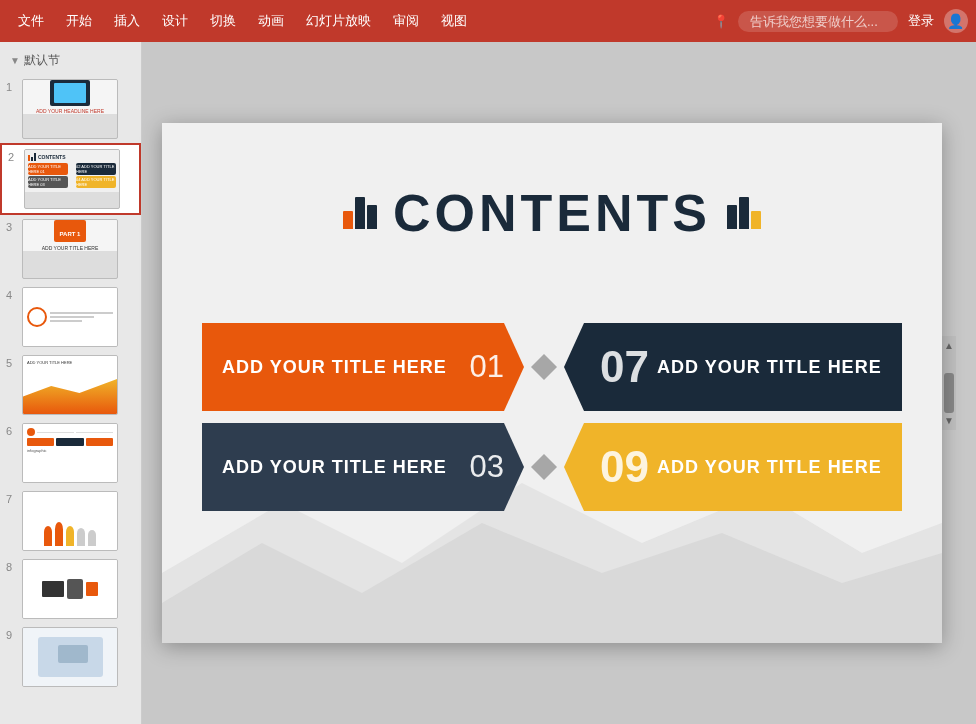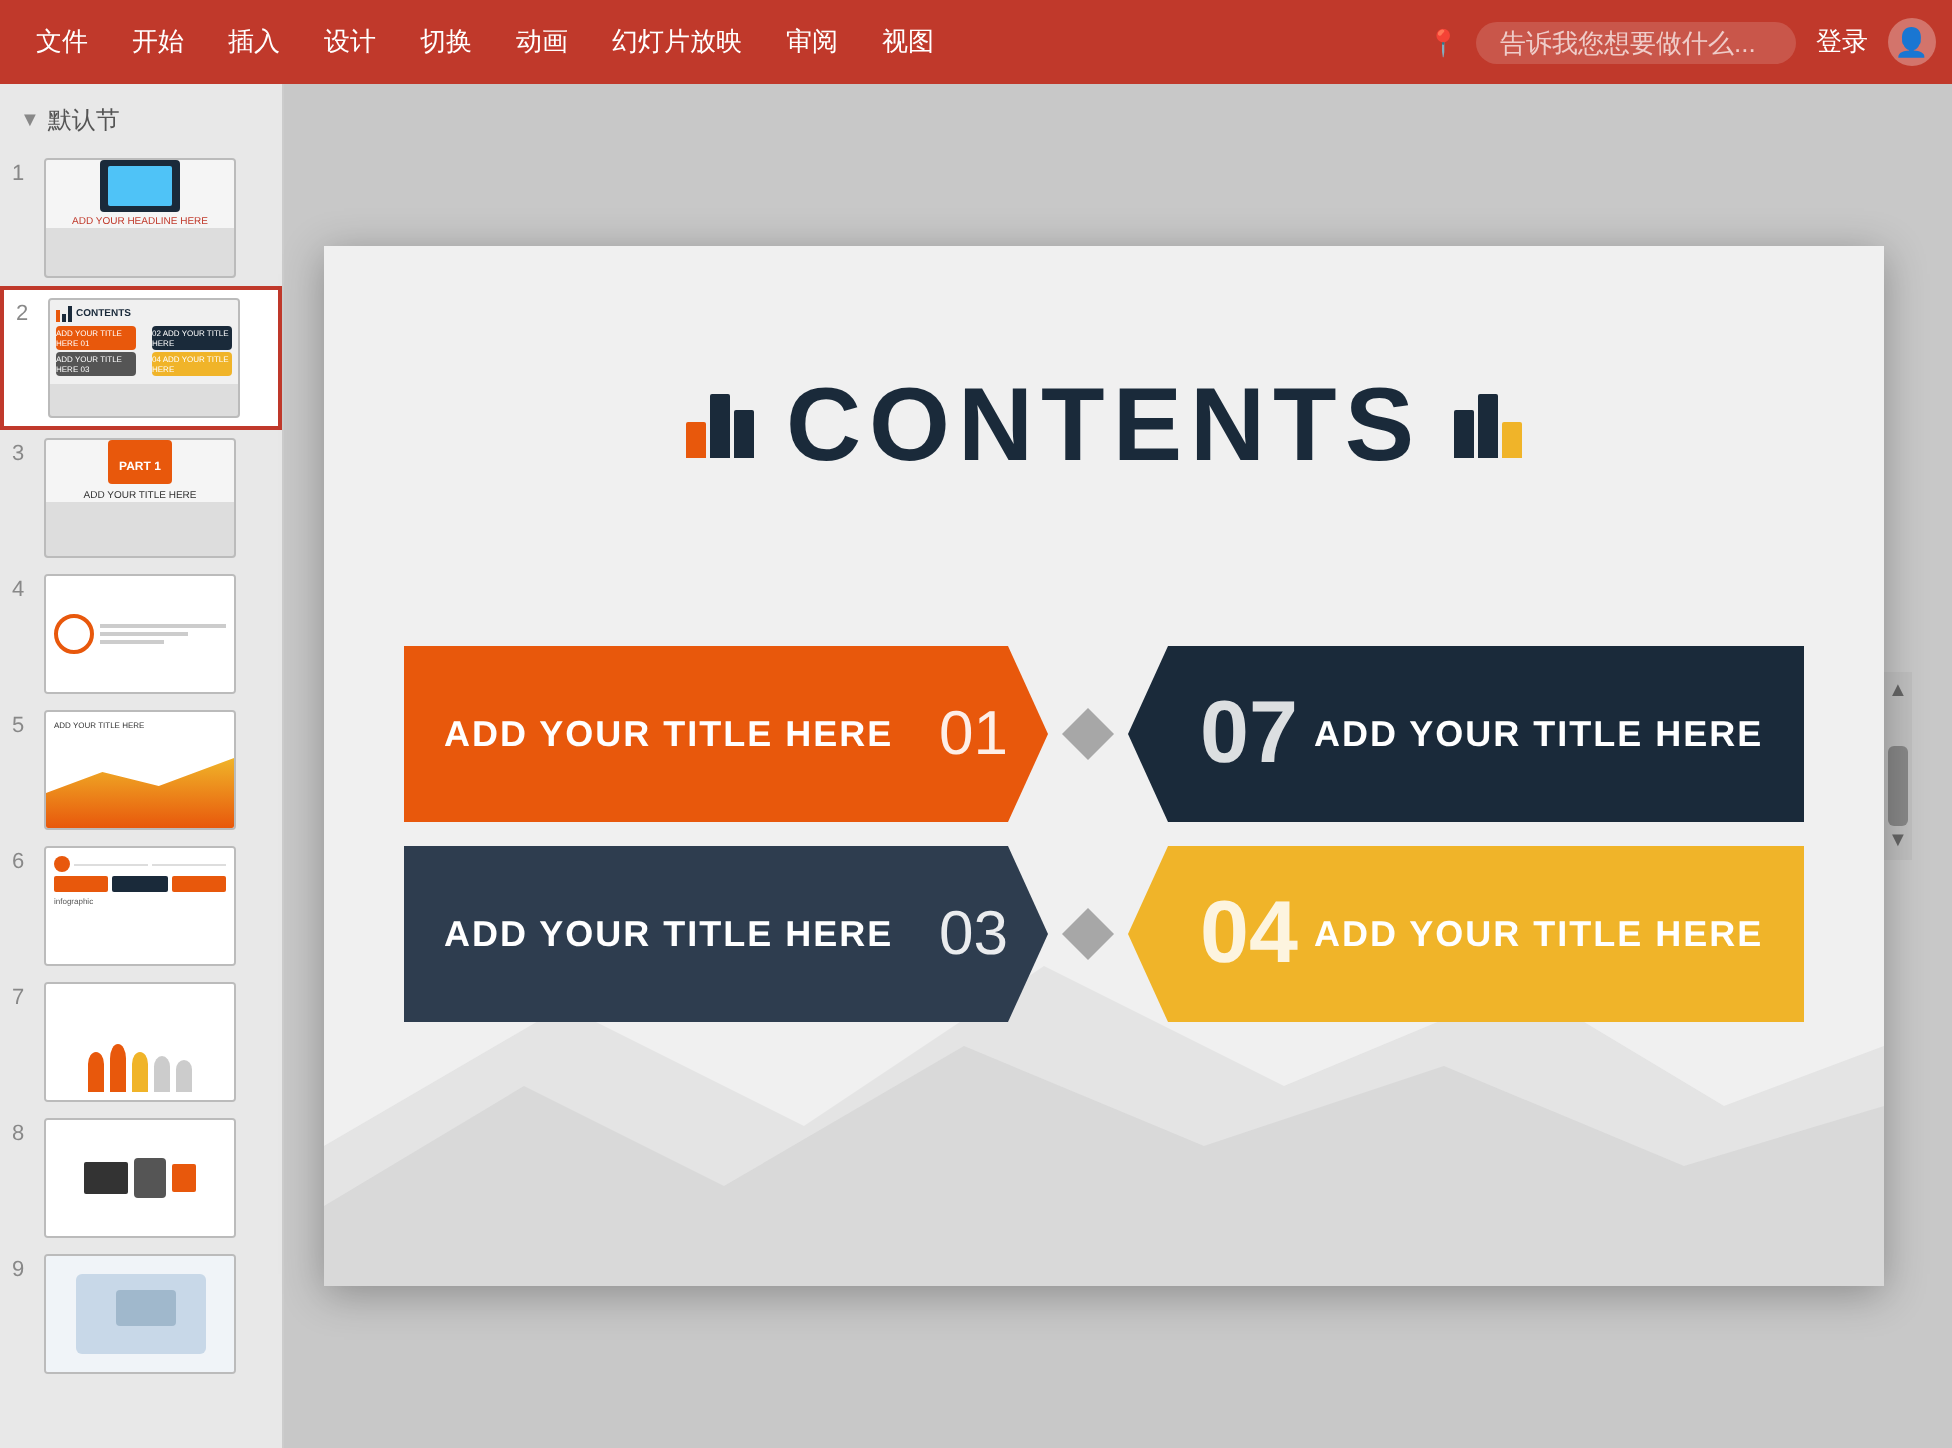--- a/index.html
+++ b/index.html
@@ -499,21 +499,21 @@
             <span class="box-number">03</span>
           </div>
 
           <div class="arrow-connector">
             <svg width="30" height="30" viewBox="0 0 30 30">
               <polygon points="15,2 28,15 15,28 2,15" fill="#888" opacity="0.7"></polygon>
             </svg>
           </div>
 
           <div class="box-right box-right-yellow" style="flex:1;">
-            <span class="box-number-left" style="color:rgba(255,255,255,0.85);">04</span>
+            <span class="box-number-left" style="color:rgba(255,255,255,0.85);">09</span>
             <span class="box-text">ADD YOUR TITLE HERE</span>
           </div>
         </div>
 
       </div>
     </div>
 
     <div class="v-scrollbar">
       <span class="scroll-arrow">▲</span>
       <div class="v-scrollbar-thumb"></div>

